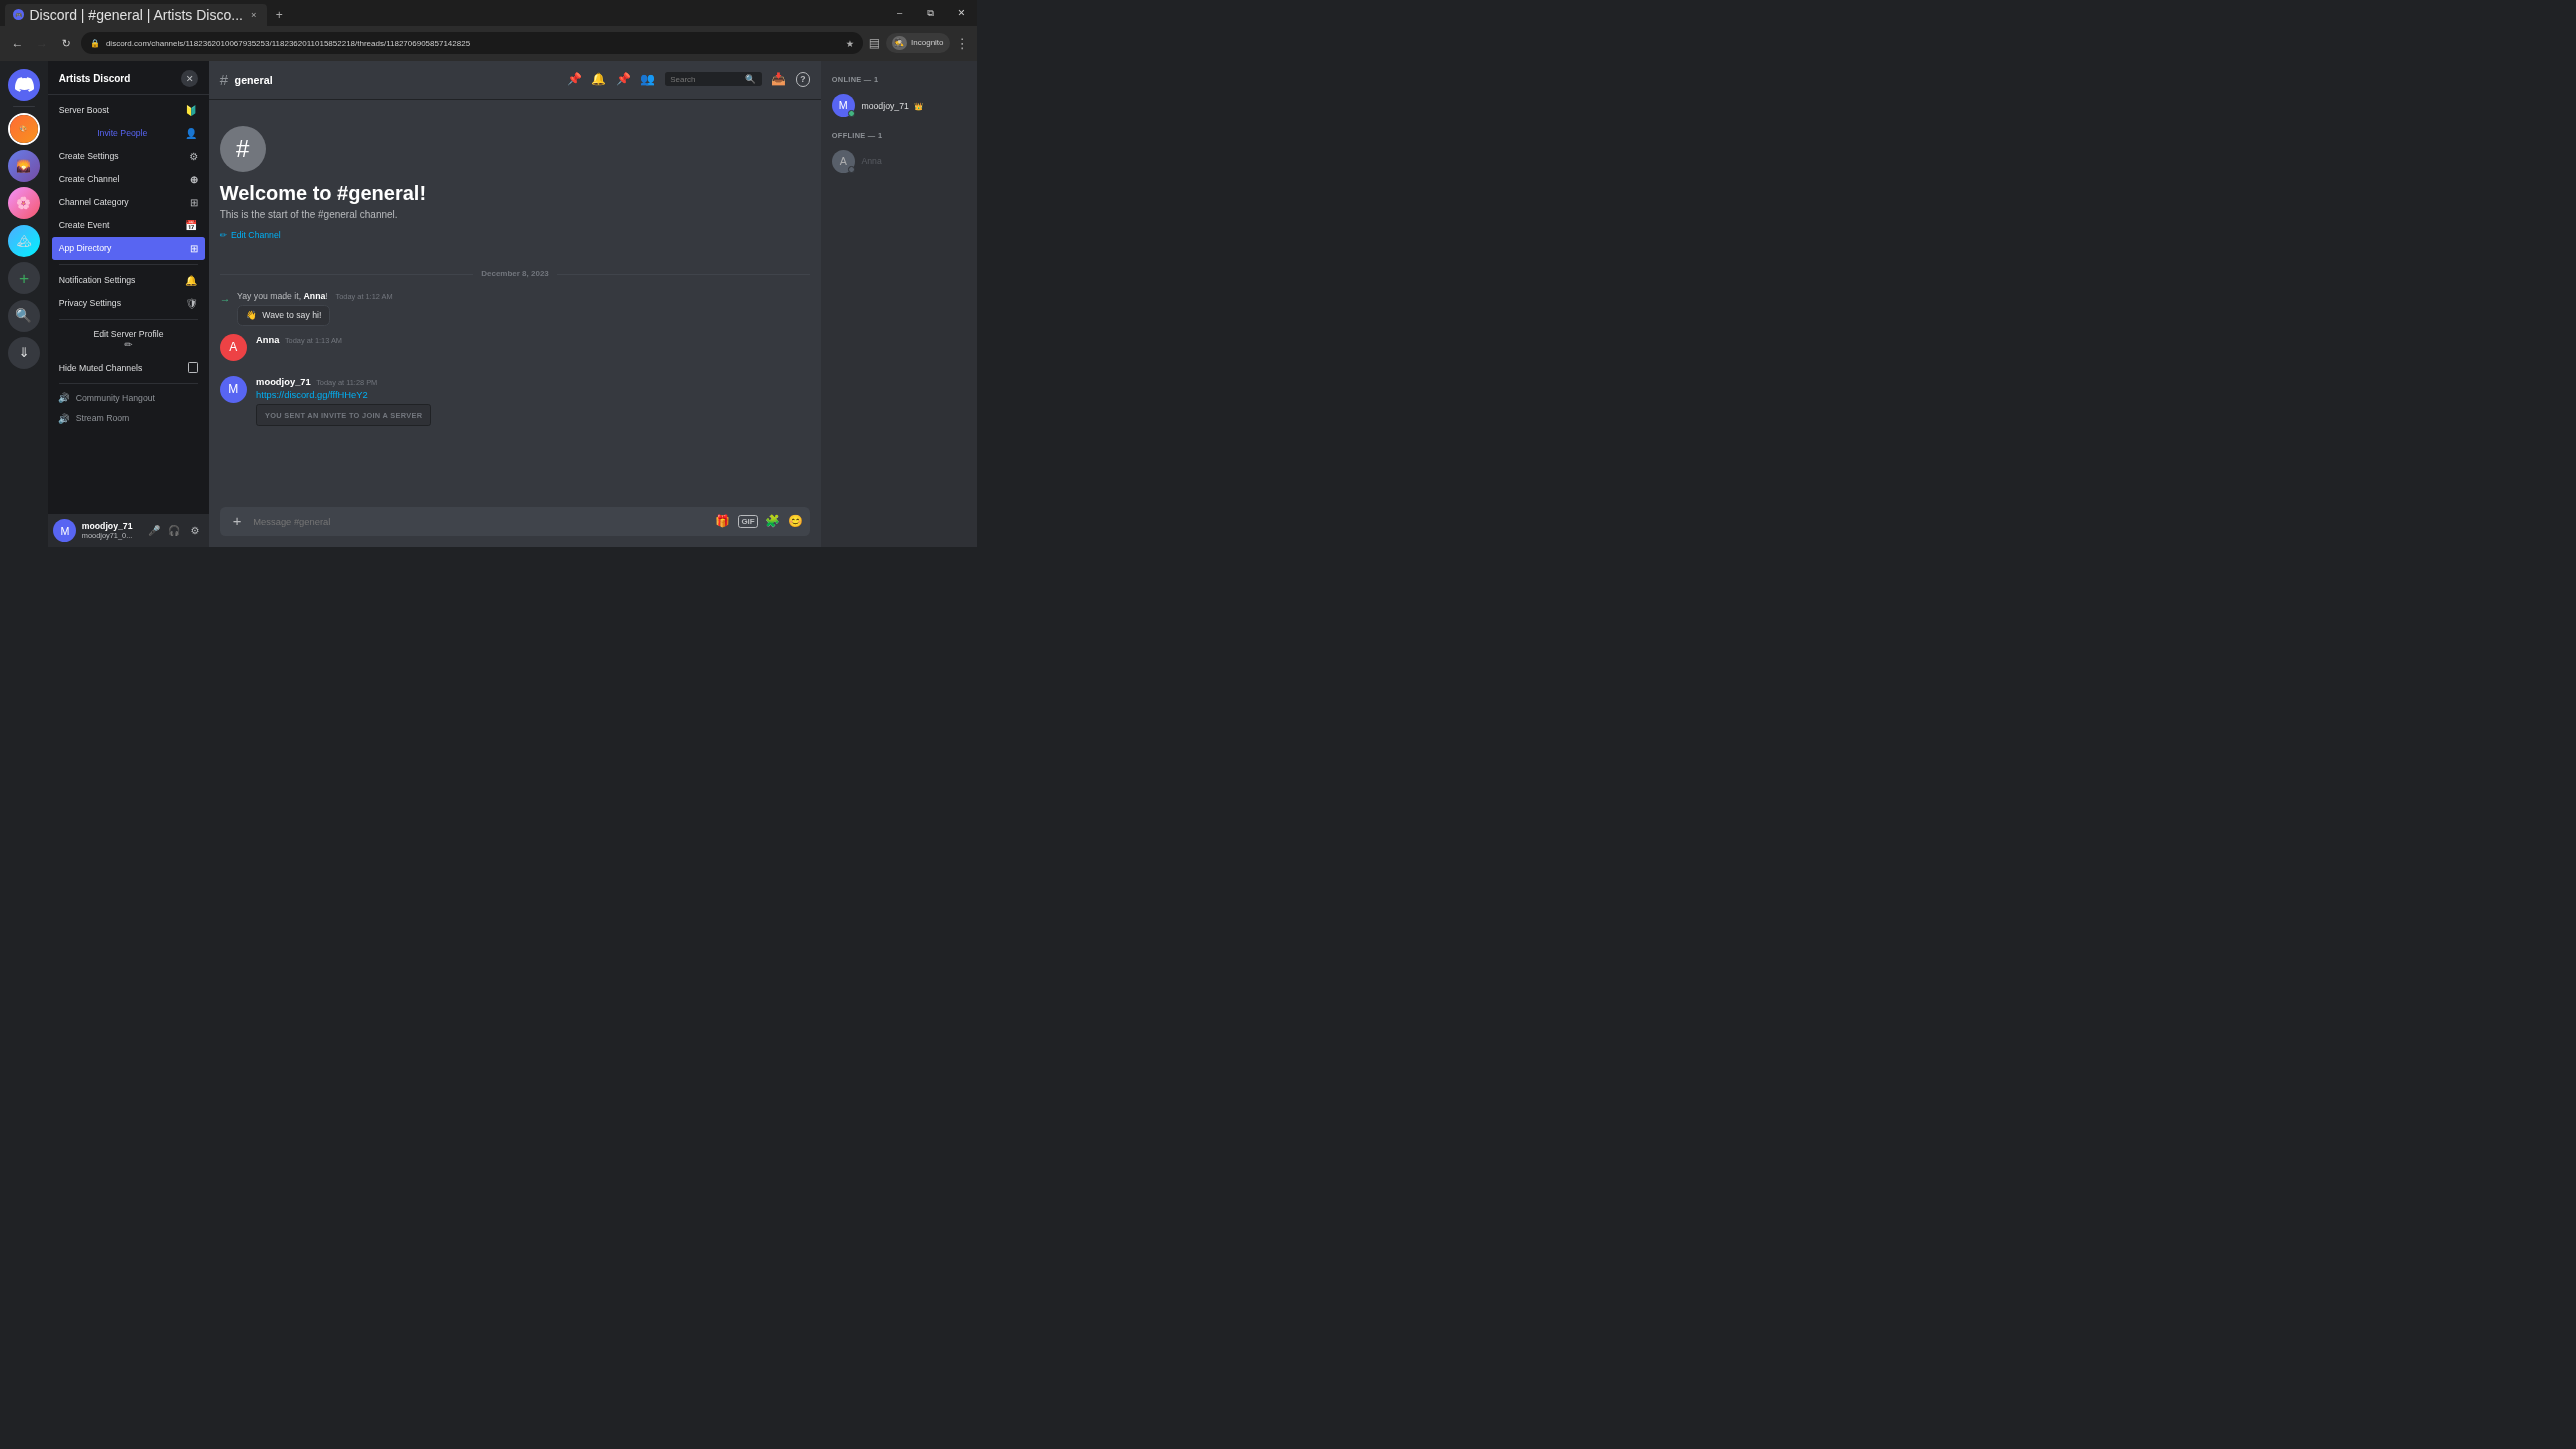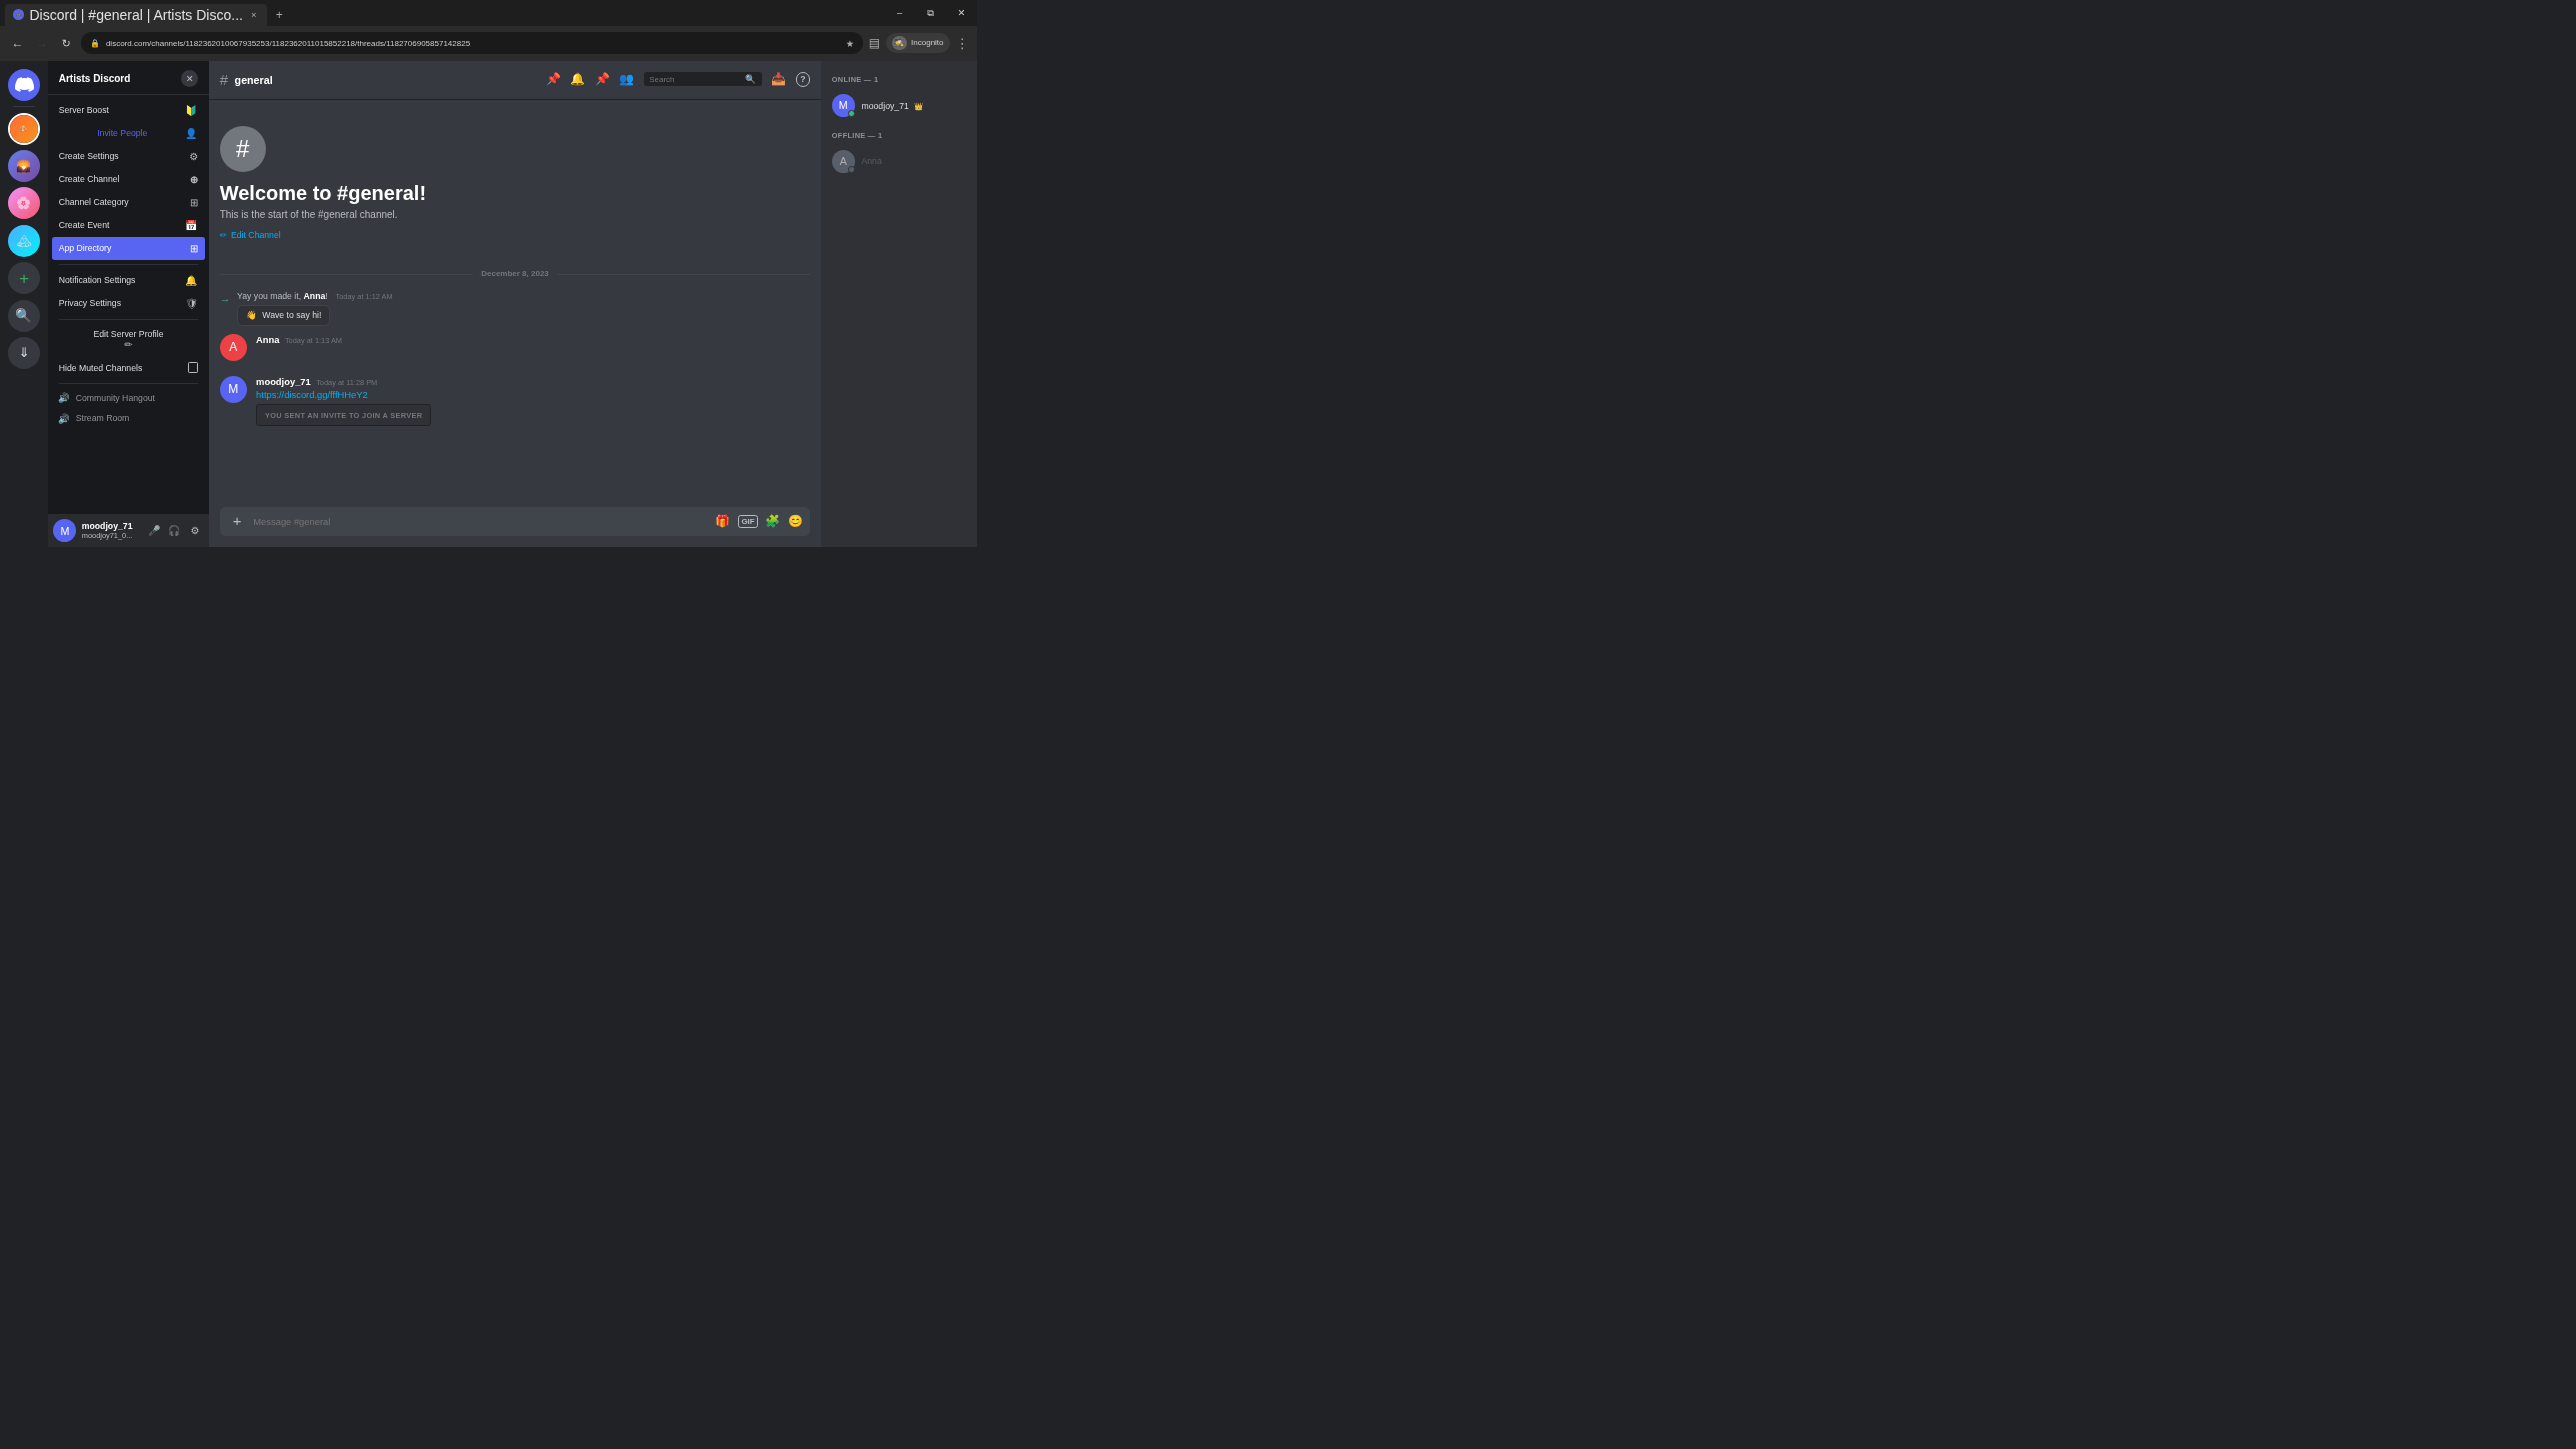--- a/index.html
+++ b/index.html
@@ -200,21 +200,21 @@
 
     <div style="height:39px;background:#36393f;border-bottom:0.7px solid #202225;display:flex;align-items:center;padding:0 10.7px;gap:6.7px;flex-shrink:0;">
       <span style="font-size:14.8px;color:#8e9297;font-weight:300;">#</span>
       <span style="font-size:10.7px;font-weight:600;color:#fff;">general</span>
       <div style="flex:1;"></div>
       <div style="display:flex;align-items:center;gap:9.4px;color:#b9bbbe;">
         <span style="font-size:12px;cursor:pointer;" title="Threads">📌</span>
         <span style="font-size:12px;cursor:pointer;" title="Notifications">🔔</span>
         <span style="font-size:12px;cursor:pointer;" title="Pinned Messages">📌</span>
         <span style="font-size:12px;cursor:pointer;" title="Members">👥</span>
-        <div style="background:#202225;border-radius:2.7px;display:flex;align-items:center;padding:2px 5.4px;gap:18px;width:118px;">
+        <div style="background:#202225;border-radius:2.7px;display:flex;align-items:center;padding:2px 5.4px;gap:18px;width:97px;">
           <input style="background: transparent; border: none; outline: none; color: rgb(220, 221, 222); font-size: 8px; width: 100%;" readonly="" placeholder="Search">
           <span style="font-size:8.7px;color:#72767d;">🔍</span>
         </div>
         <span style="font-size:12px;cursor:pointer;" title="Inbox">📥</span>
         <span style="font-size:12px;cursor:pointer;width:14.8px;height:14.8px;border-radius:50%;border:1.3px solid #b9bbbe;display:inline-flex;align-items:center;justify-content:center;font-size:8.7px;font-weight:bold;">?</span>
       </div>
     </div>
 
     <div style="flex:1;overflow-y:auto;padding:13.4px 10.7px 5.4px;">
 

